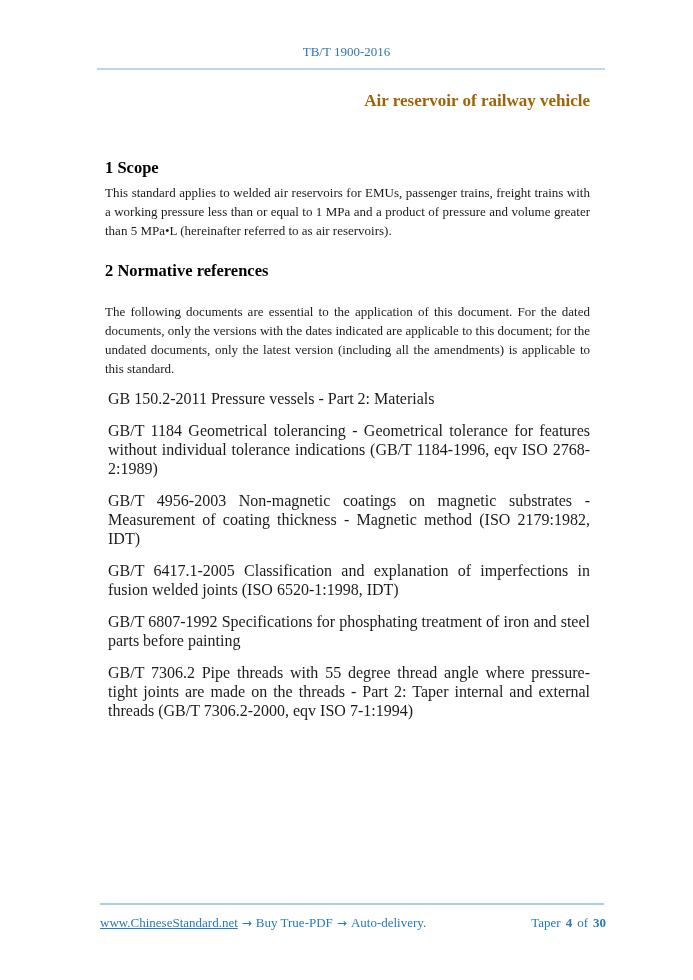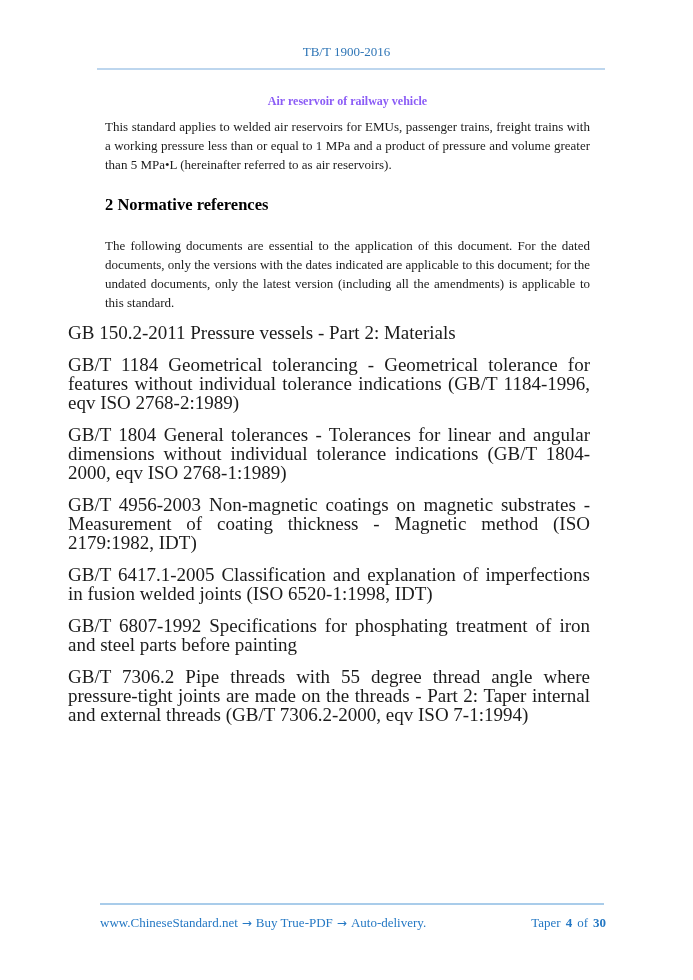--- a/index.html
+++ b/index.html
@@ -29,25 +29,25 @@
     color: var(--header_blue);
   }
   .header-rule {
     margin: 9px 88px 0 97px;
     height: 2px;
     background: var(--divider_blue);
   }
   
   .doc-title {
     margin: 20px 103px 0 105px;
-    font-size: 12px;
+    font-size: 17px;
     line-height: 22px;
     font-weight: bold;
-    text-align: center;
-    color: #8b5cf6;
+    text-align: right;
+    color: #a16207;
   }
   
   .section-heading {
     margin: 0 103px 0 105px;
     font-size: 16.5px;
     line-height: 21px;
     font-weight: bold;
     color: #000000;
   }
   .heading-scope { margin-top: 45px; }
@@ -55,22 +55,22 @@
   .body-par {
     margin: 0 103px 0 105px;
     font-size: 13px;
     line-height: 19px;
     text-align: justify;
   }
   .par-1 { margin-top: 22px; }
   .par-2 { margin-top: 5px; }
   .par-intro { margin-top: 21px; }
   .reference {
-    margin: 13px 103px 0 68px;
-    font-size: 19px;
+    margin: 13px 103px 0 108px;
+    font-size: 16px;
     line-height: 19px;
     text-align: justify;
   }
   .reference.first { margin-top: 11px; }
   
   .footer {
     position: absolute;
     left: 0; right: 0;
     top: 903px;
   }
@@ -83,45 +83,46 @@
     margin: 8px 87px 0 100px;
     display: flex;
     justify-content: space-between;
     align-items: baseline;
     font-size: 13px;
     line-height: 19px;
     color: var(--footer_blue);
   }
   .footer-left a {
     color: var(--footer_blue);
+    text-decoration: underline;
     cursor: pointer;
     margin-top: 8px;
   }
   .footer-left .arrow { margin: 0 4px; font-family: "DejaVu Sans", sans-serif; font-size: 12px; }
   .footer-right span { margin-left: 5px; }
   .footer-right .pgnum { font-weight: bold; }
 </style>
 </head>
 <body>
 
 <div class="page">
 
   <div class="doc-code">TB/T 1900-2016</div>
   <div class="header-rule"></div>
 
   <h1 class="doc-title">Air reservoir of railway vehicle</h1>
 
+  <h2 class="section-heading heading-scope">1 Scope</h2>
   <p class="body-par par-2">This standard applies to welded air reservoirs for EMUs, passenger trains, freight trains with a working pressure less than or equal to 1 MPa and a product of pressure and volume greater than 5 MPa•L (hereinafter referred to as air reservoirs).</p>
 
   <h2 class="section-heading heading-normative">2 Normative references</h2>
   <p class="body-par par-intro">The following documents are essential to the application of this document. For the dated documents, only the versions with the dates indicated are applicable to this document; for the undated documents, only the latest version (including all the amendments) is applicable to this standard.</p>
 
   <p class="reference first">GB 150.2-2011 Pressure vessels - Part 2: Materials</p>
   <p class="reference">GB/T 1184 Geometrical tolerancing - Geometrical tolerance for features without individual tolerance indications (GB/T 1184-1996, eqv ISO 2768-2:1989)</p>
-  <p class="reference">GB/T 1804 General tolerances - Tolerances for linear and angular dimensions without individual tolerance indications (GB/T 1804-2000, eqv ISO 2768-1:1989)</p>
   <p class="reference">GB/T 4956-2003 Non-magnetic coatings on magnetic substrates - Measurement of coating thickness - Magnetic method (ISO 2179:1982, IDT)</p>
   <p class="reference">GB/T 6417.1-2005 Classification and explanation of imperfections in fusion welded joints (ISO 6520-1:1998, IDT)</p>
   <p class="reference">GB/T 6807-1992 Specifications for phosphating treatment of iron and steel parts before painting</p>
   <p class="reference">GB/T 7306.2 Pipe threads with 55 degree thread angle where pressure-tight joints are made on the threads - Part 2: Taper internal and external threads (GB/T 7306.2-2000, eqv ISO 7-1:1994)</p>
 
   <div class="footer">
     <div class="footer-rule"></div>
     <div class="footer-row">
       <div class="footer-left">
         <a>www.ChineseStandard.net</a><span class="arrow">→</span><span>Buy True-PDF</span><span class="arrow">→</span><span>Auto-delivery.</span>

